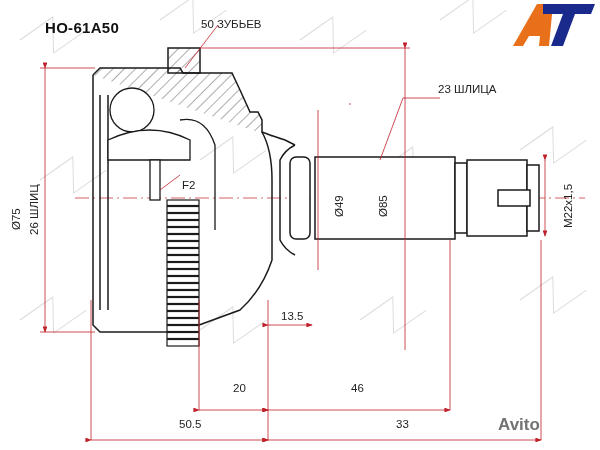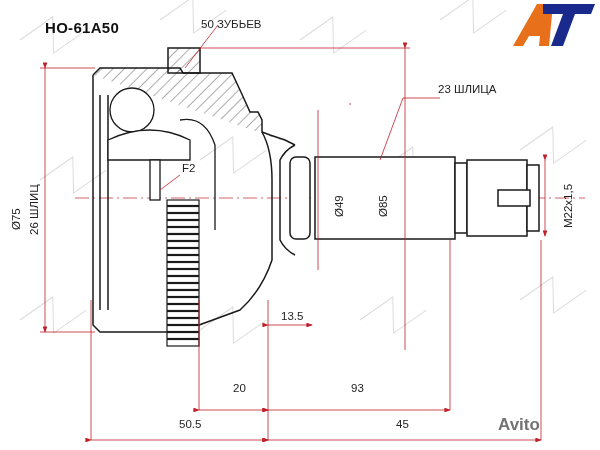--- a/index.html
+++ b/index.html
@@ -141,33 +141,33 @@
       <line x1="268" y1="440" x2="541" y2="440" marker-start="url(#arr)" marker-end="url(#arr)"></line>
       <line x1="160" y1="190" x2="180" y2="175"></line>
       <line x1="218" y1="25" x2="185" y2="68"></line>
     </g>
   </svg>
 
   <div class="part-number">HO-61A50</div>
 
   <div class="lbl" style="left:201px; top:18px;">50 ЗУБЬЕВ</div>
   <div class="lbl" style="left:438px; top:83px;">23 ШЛИЦА</div>
-  <div class="lbl" style="left:182px; top:162px;">F2</div>
+  <div class="lbl" style="left:182px; top:179px;">F2</div>
 
   <div class="vlbl" style="left:10px; top:230px;">Ø75</div>
   <div class="vlbl" style="left:28px; top:235px;">26 ШЛИЦ</div>
   <div class="vlbl" style="left:333px; top:217px;">Ø49</div>
   <div class="vlbl" style="left:377px; top:217px;">Ø85</div>
   <div class="vlbl" style="left:562px; top:228px;">M22x1,5</div>
 
   <div class="lbl" style="left:281px; top:310px;">13.5</div>
   <div class="lbl" style="left:233px; top:382px;">20</div>
-  <div class="lbl" style="left:351px; top:382px;">93</div>
+  <div class="lbl" style="left:351px; top:382px;">46</div>
   <div class="lbl" style="left:179px; top:418px;">50.5</div>
-  <div class="lbl" style="left:396px; top:418px;">45</div>
+  <div class="lbl" style="left:396px; top:418px;">33</div>
 
   <svg class="logo" viewBox="0 0 82 42">
     <polygon points="0,42 24,0 40,0 36,42 26,42 27,32 16,32 10,42" fill="#e8701a"></polygon>
     <polygon points="30,0 82,0 78,10 62,10 50,42 38,42 50,10 30,10" fill="#1a2a8c"></polygon>
   </svg>
 
   <div class="avito">Avito</div>
 </div>
 
 </body></html>

